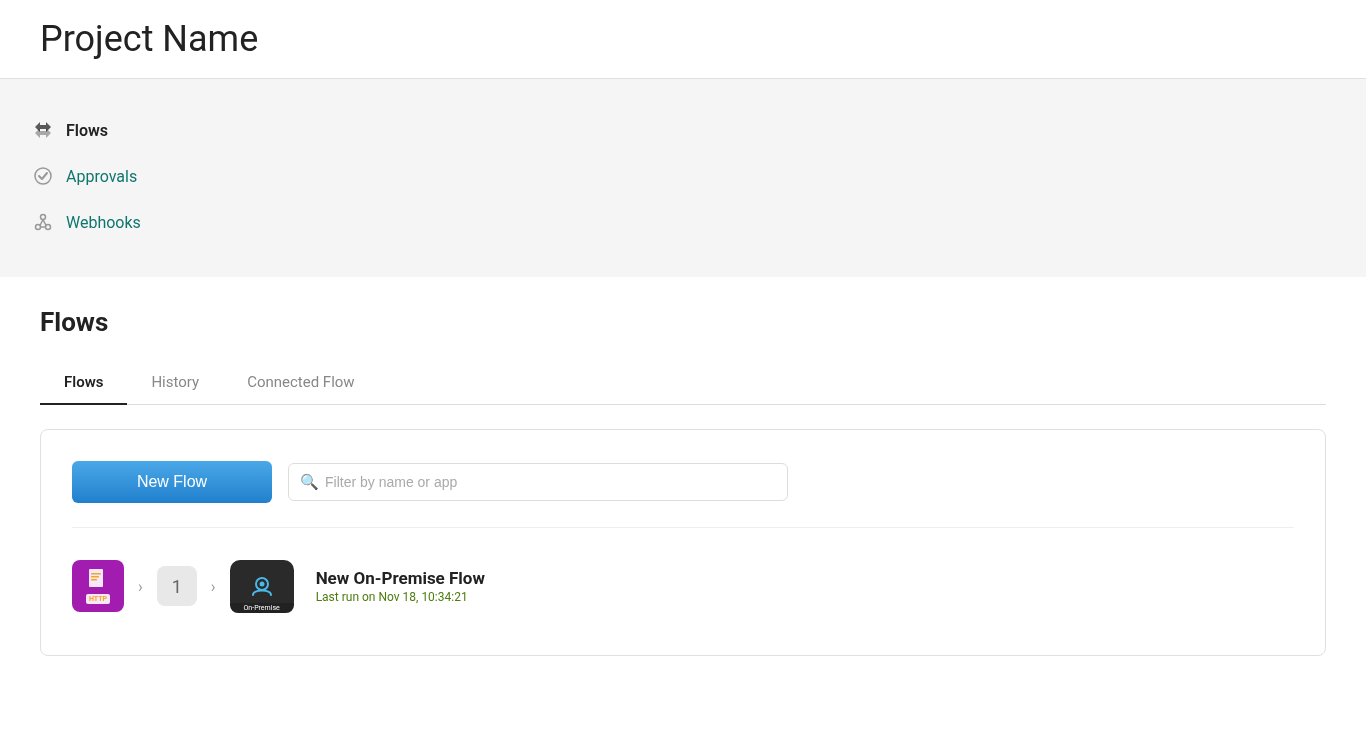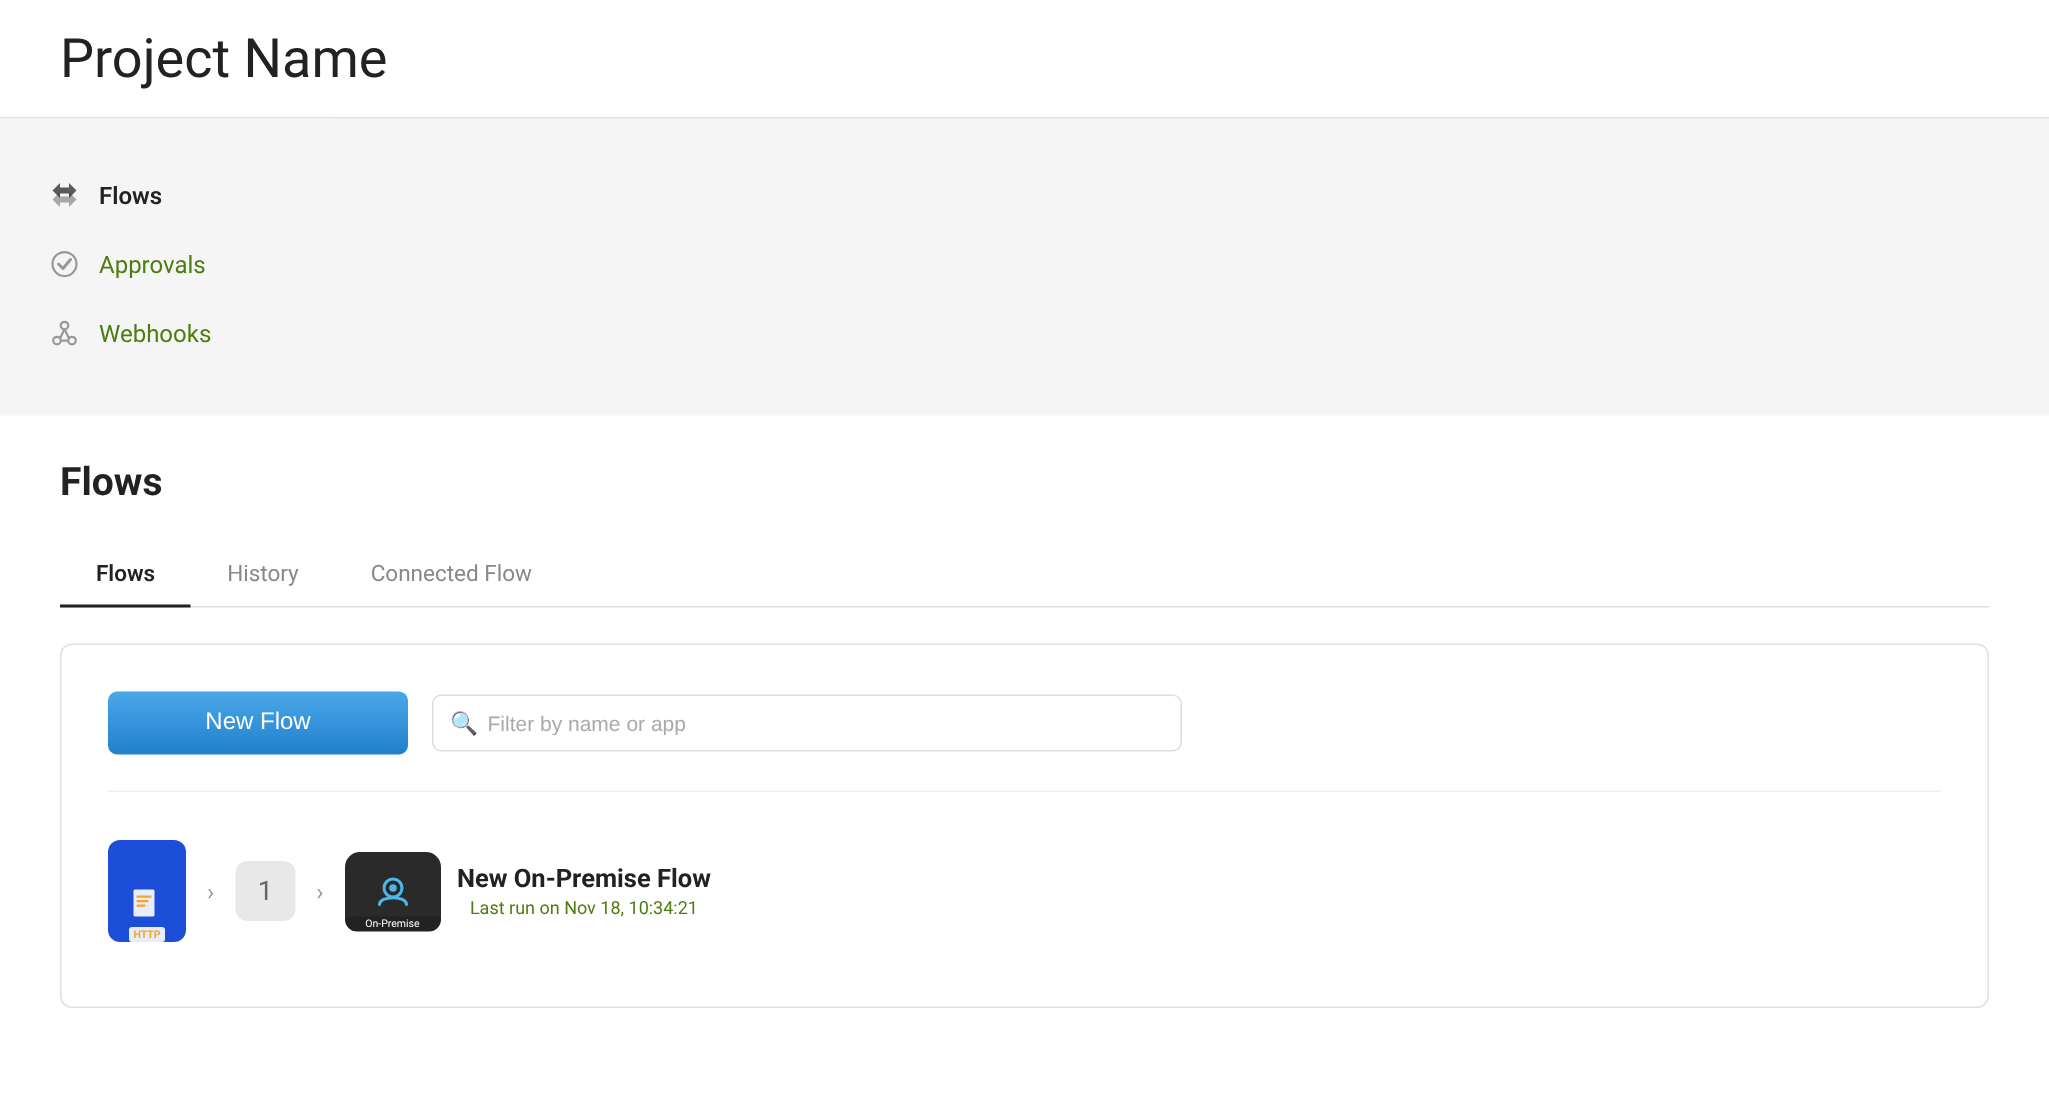--- a/index.html
+++ b/index.html
@@ -30,21 +30,21 @@
     }
 
     .sidebar-item {
       display: flex;
       align-items: center;
       gap: 12px;
       padding: 10px 12px;
       border-radius: 6px;
       cursor: pointer;
       margin-bottom: 4px;
-      color: #4d7c0f;
+      color: #0f766e;
       font-size: 16px;
     }
     .sidebar-item.active {
       color: #222;
       font-weight: 600;
     }
     .sidebar-icon {
       width: 22px;
       height: 22px;
       display: flex;
@@ -146,27 +146,27 @@
 
     .flow-row {
       display: flex;
       align-items: center;
       gap: 10px;
       padding: 12px 0;
     }
 
     .flow-icon-http {
       width: 52px;
-      height: 68px;
-      background: #1d4ed8;
+      height: 52px;
+      background: #a21caf;
       border-radius: 8px;
       display: flex;
       flex-direction: column;
       align-items: center;
-      justify-content: flex-end;
+      justify-content: center;
       flex-shrink: 0;
     }
     .http-doc-icon {
       color: #fff;
       font-size: 10px;
       display: flex;
       flex-direction: column;
       align-items: center;
     }
     .http-badge {
@@ -221,22 +221,21 @@
       background: #222;
       color: #fff;
       font-size: 7px;
       padding: 1px 4px;
       border-radius: 0 0 8px 8px;
       width: 100%;
       text-align: center;
     }
 
     .flow-info {
-      margin-left: 1px;
-      text-align: center;
+      margin-left: 12px;
     }
     .flow-name {
       font-size: 17px;
       font-weight: 700;
       color: #222;
     }
     .flow-last-run {
       font-size: 12px;
       color: #4d7c0f;
       margin-top: 2px;

